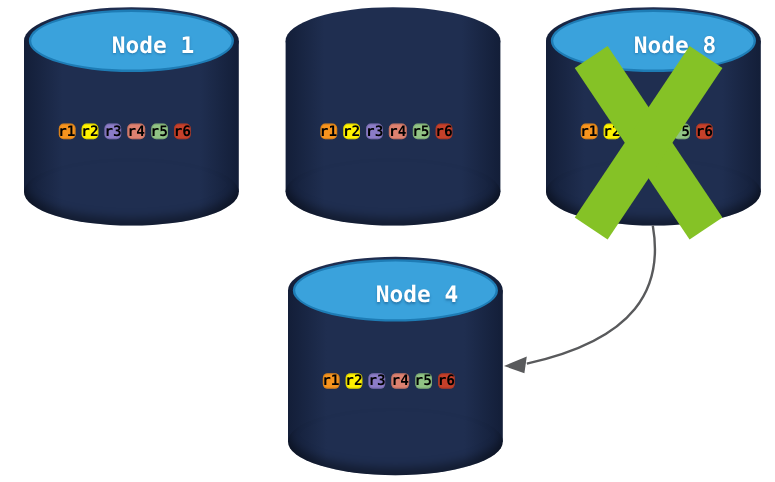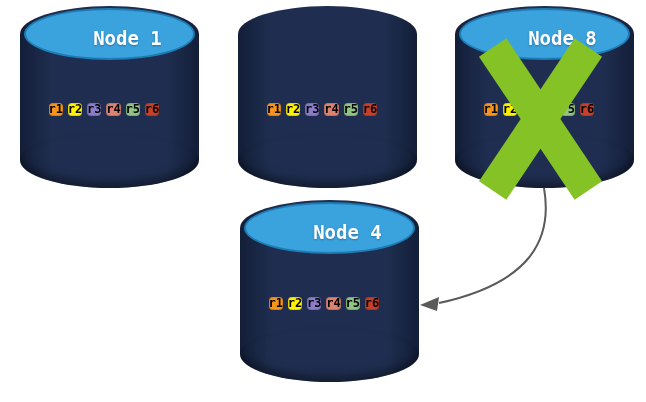--- a/index.html
+++ b/index.html
@@ -175,21 +175,21 @@
         </div>
       <div class="row" style="background-color: rgb(144, 195, 132);">
           <span class="row-label">r5</span>
         </div>
       <div class="row" style="background-color: rgb(198, 64, 42);">
           <span class="row-label">r6</span>
         </div>
     </div>
   </div>
 
-  <div class="node" style="left:240px;top:200px;">
+  <div class="node" style="left:240px;top:214px;">
     <div class="cyl-rim"></div>
     <div class="cyl-body"></div>
     <div class="cyl-bottom"></div>
     <div class="cyl-top">
       <span class="node-title">Node 4</span>
     </div>
     <div class="rows">
       <div class="row" style="background-color: rgb(247, 148, 30);">
           <span class="row-label">r1</span>
         </div>

